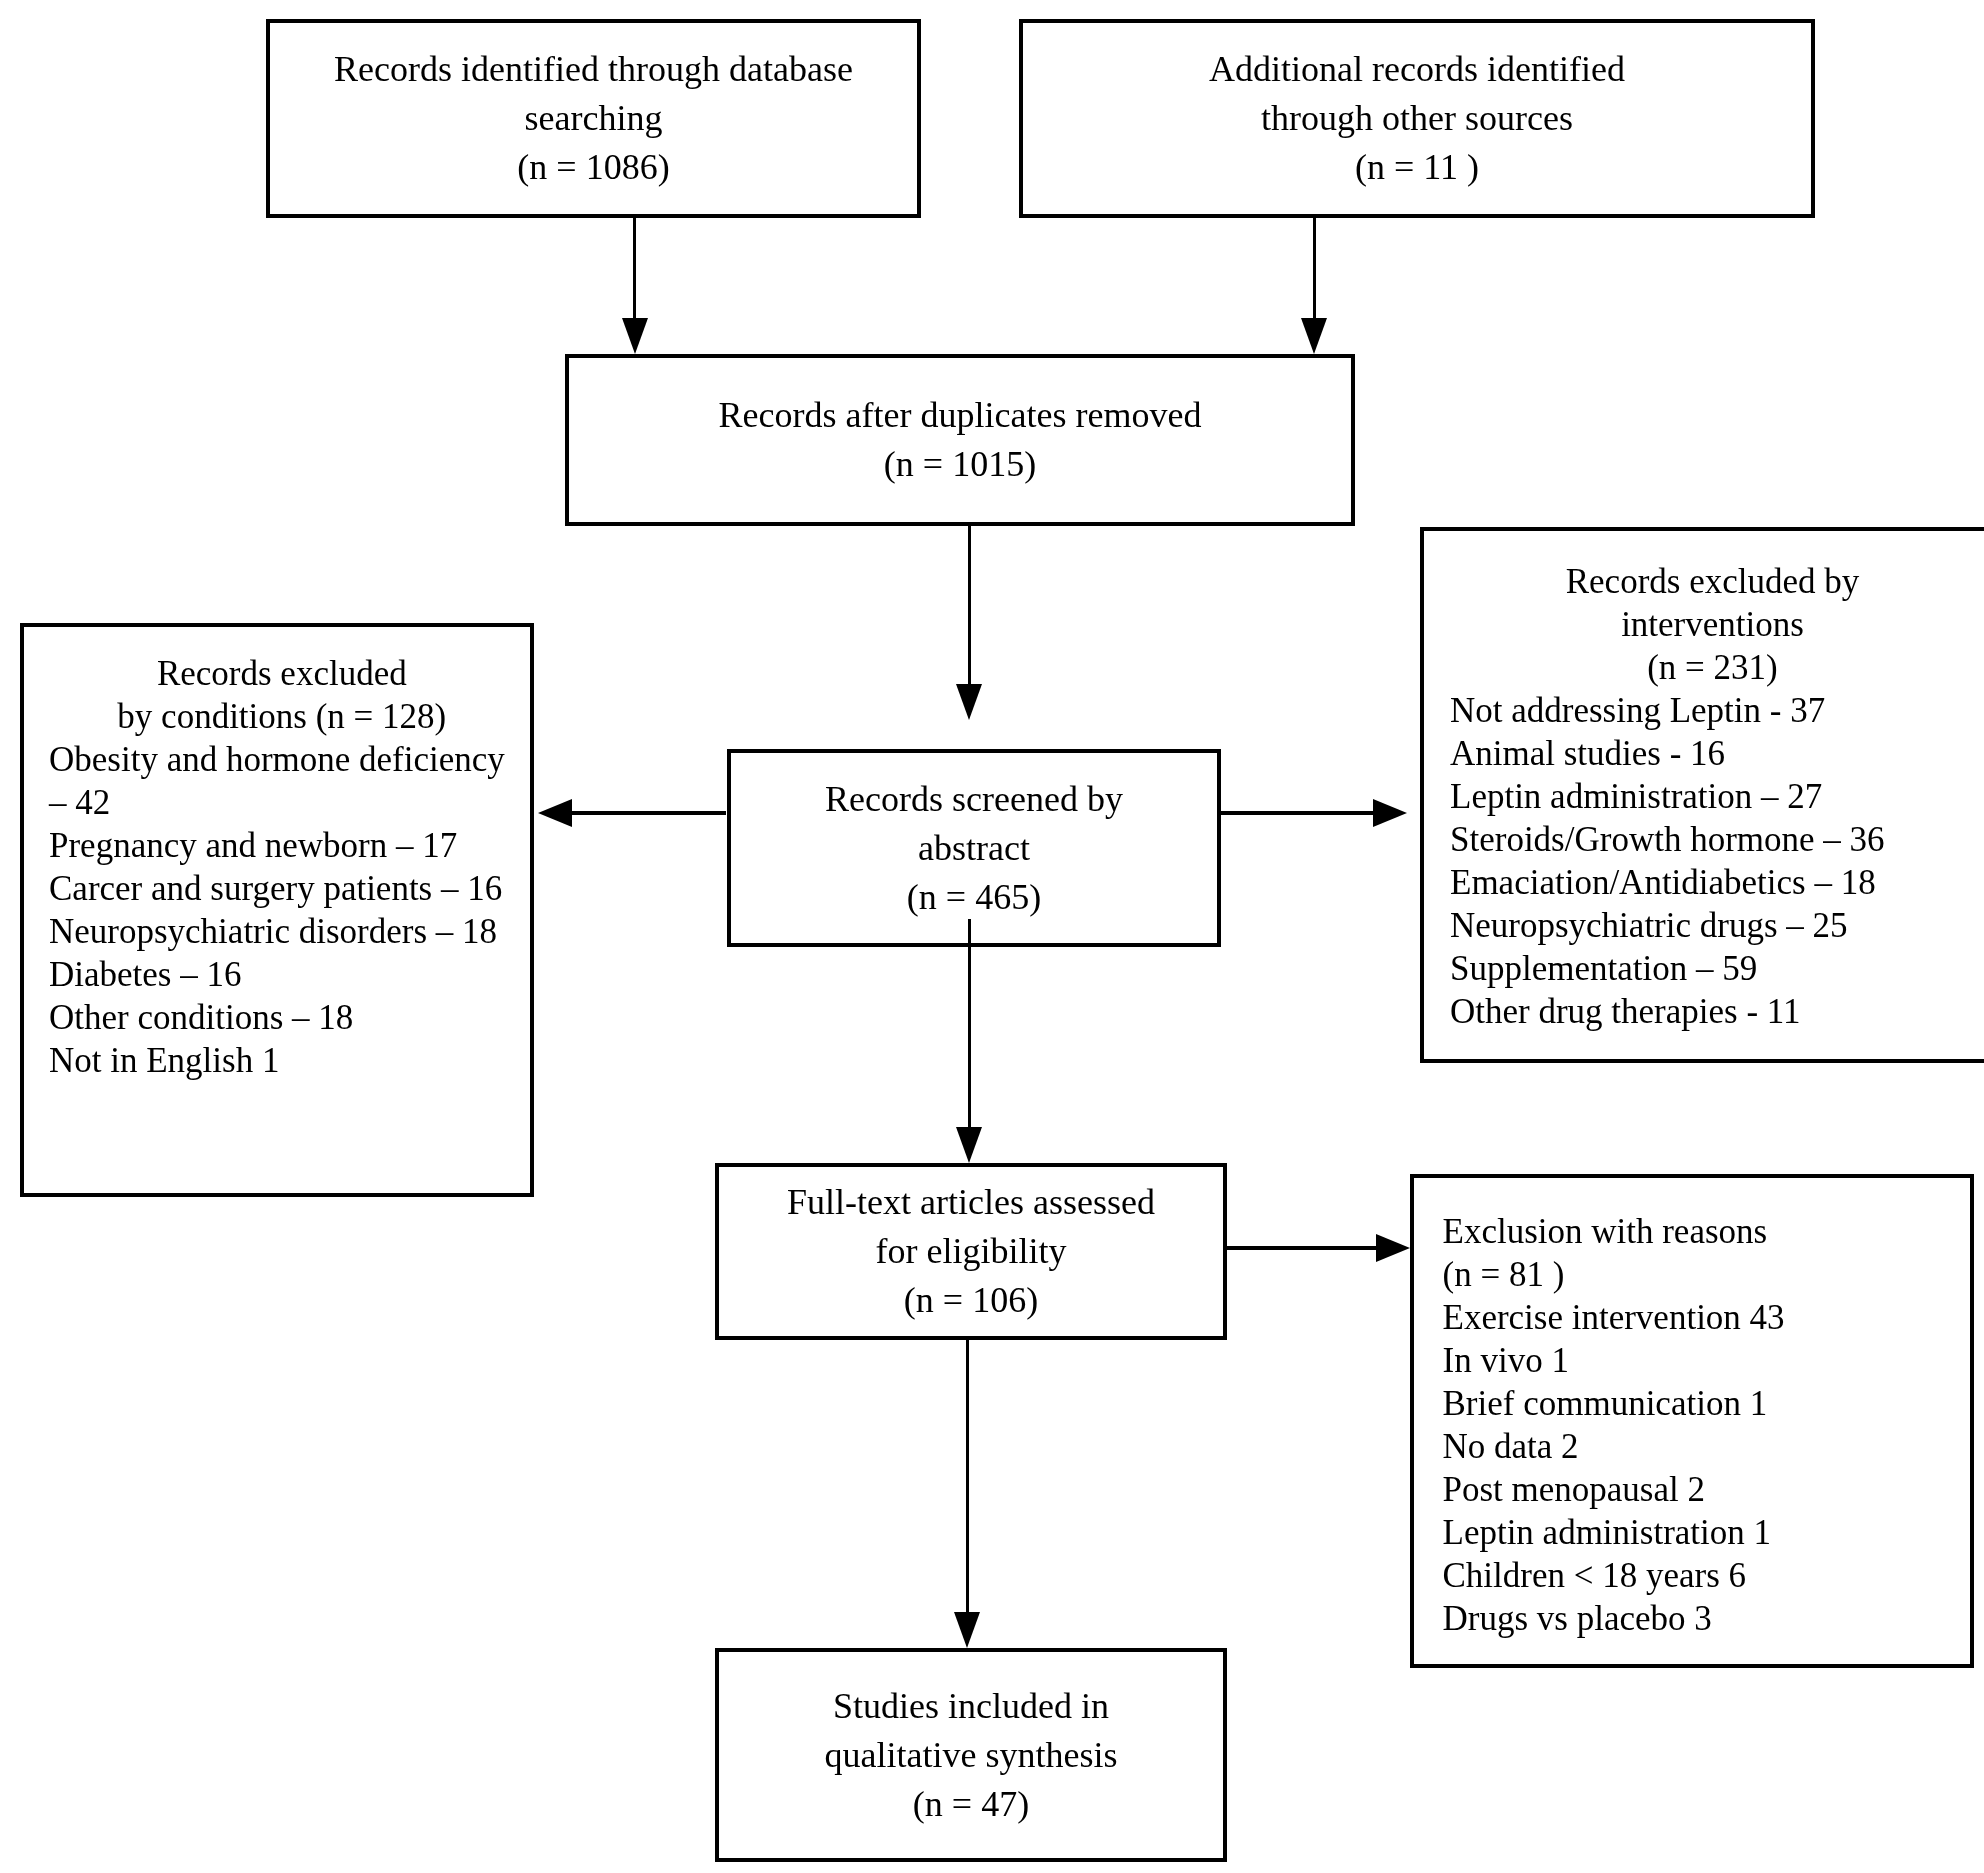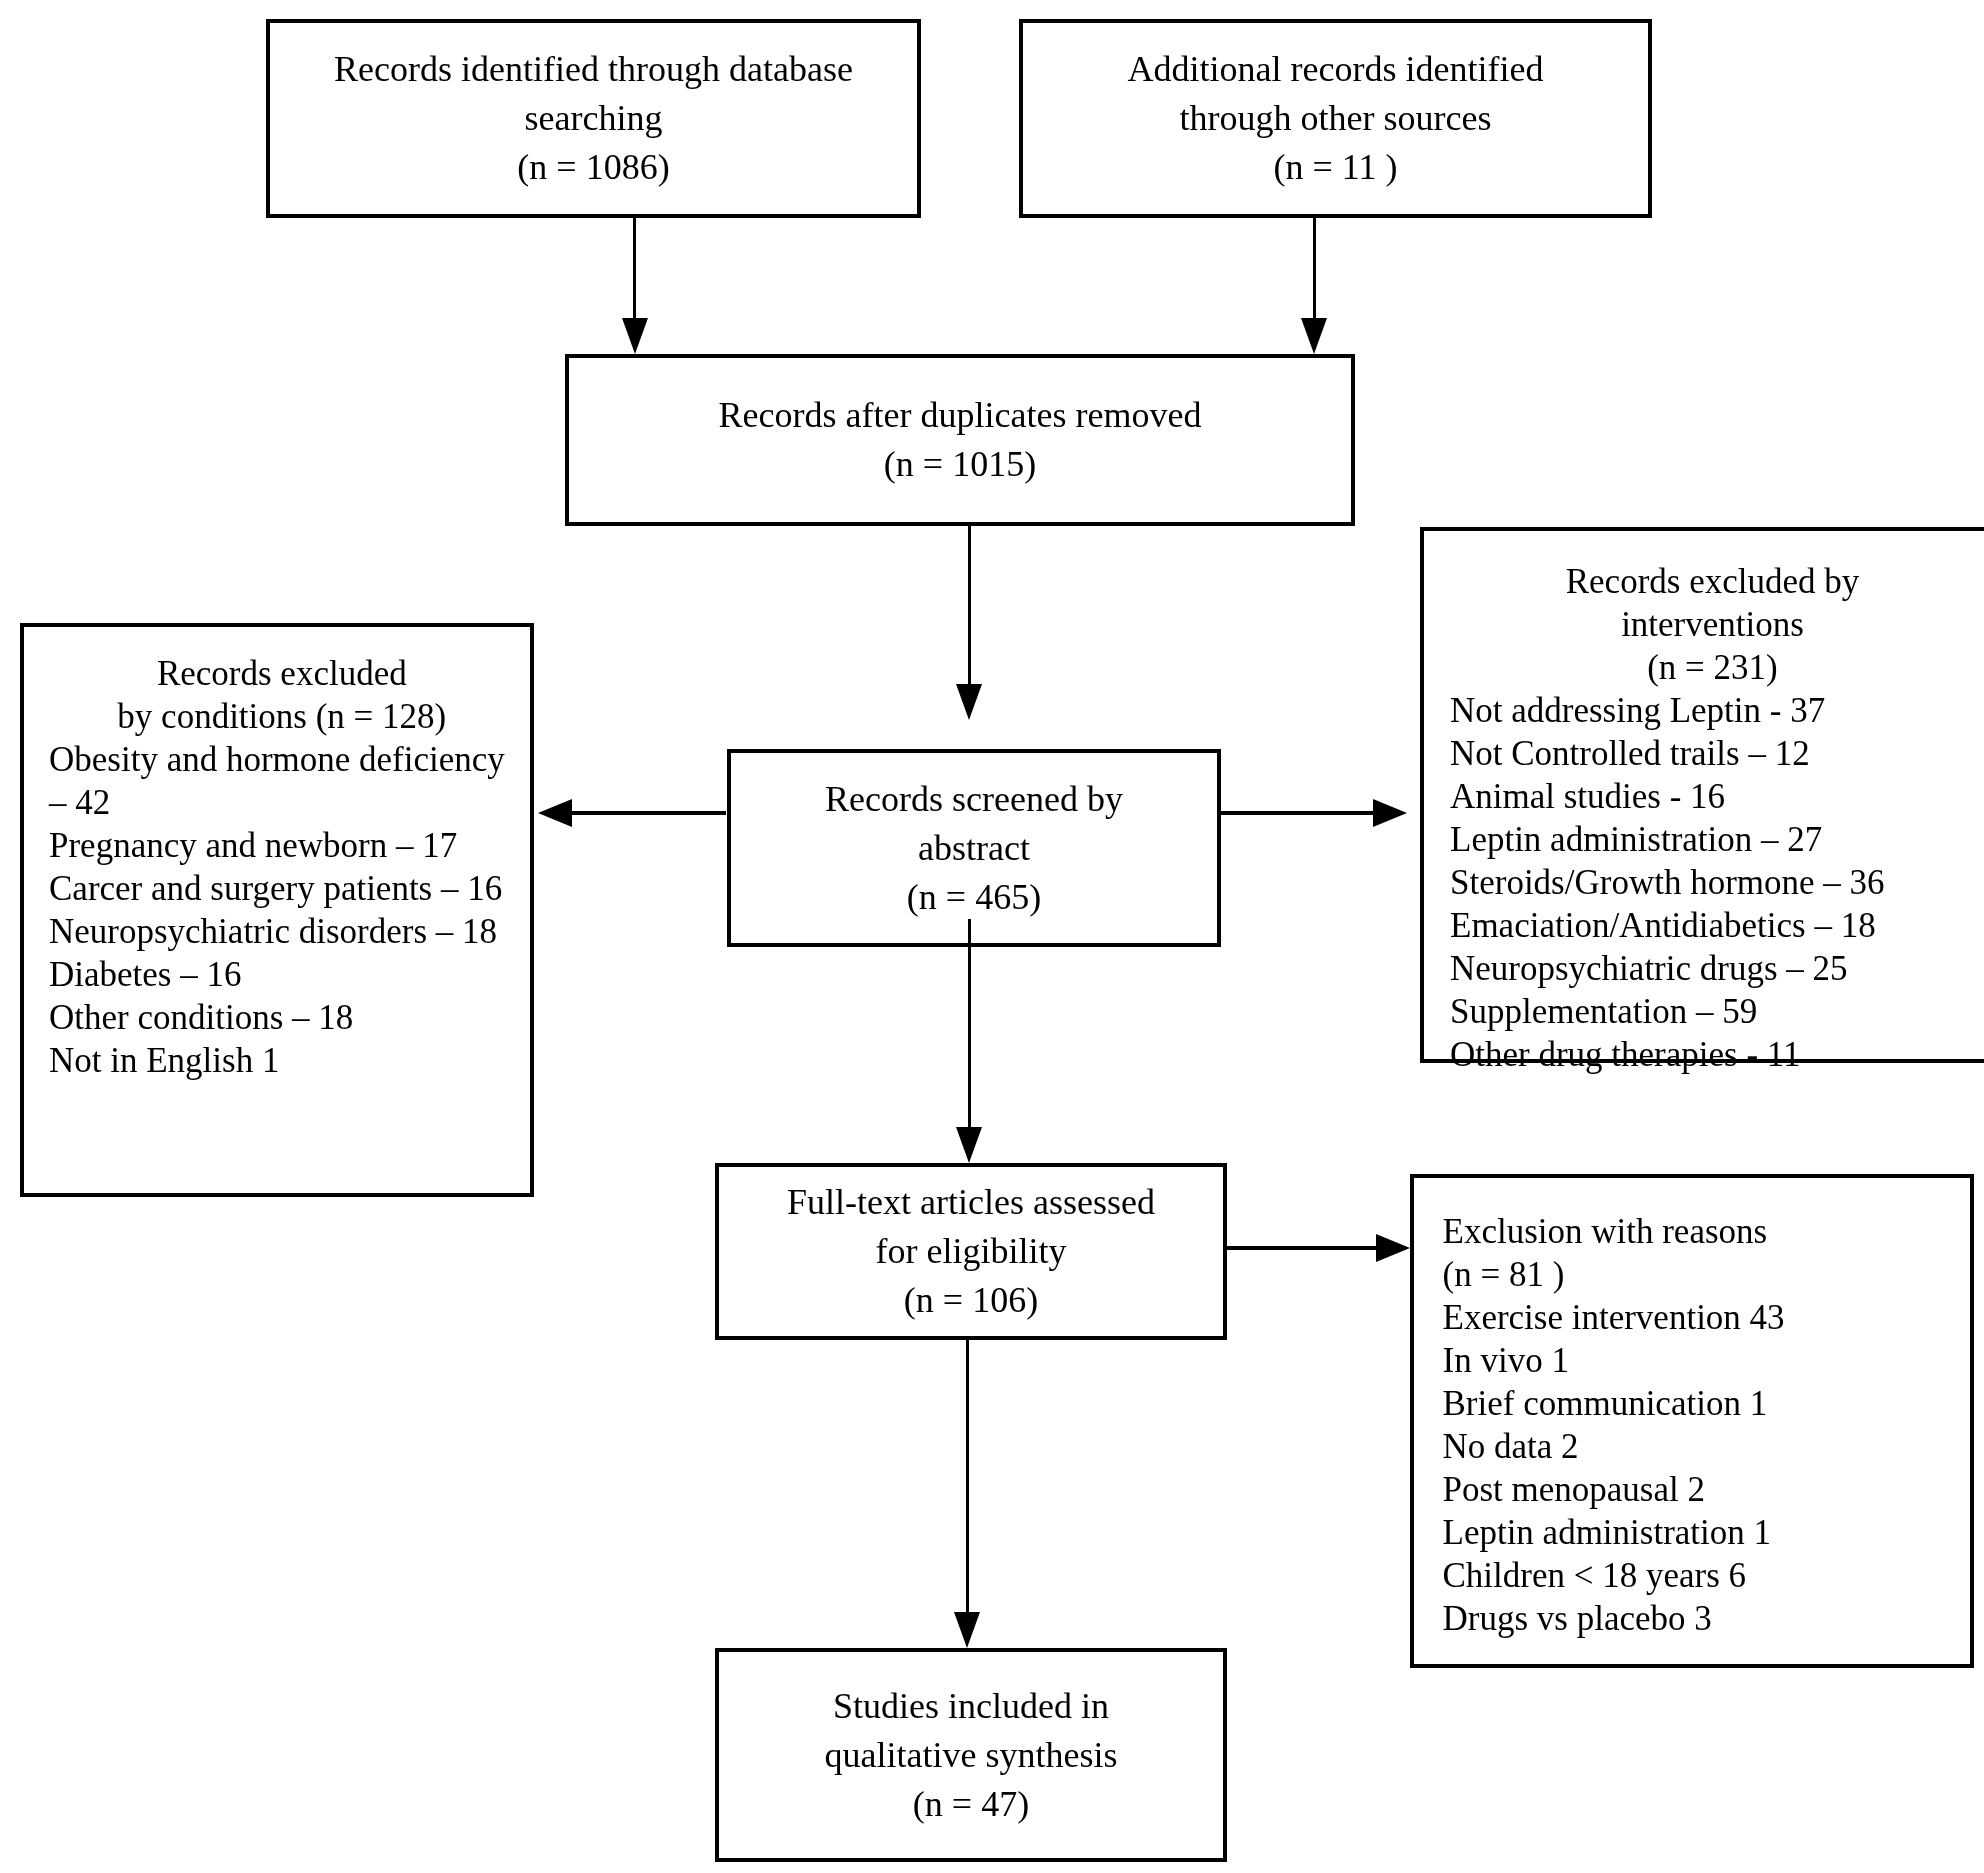--- a/index.html
+++ b/index.html
@@ -41,21 +41,21 @@
     line-height: 43px;
   }
   .listbox .hdr {
     text-align: center;
   }
   .listbox .item {
     text-align: left;
   }
   
   #box-identified    { left: 266px;  top: 18.6px;   width: 655px; height: 199px; }
-  #box-additional    { left: 1019px; top: 18.6px;   width: 633px; height: 199px; }
+  #box-additional    { left: 1019px; top: 18.6px;   width: 796px; height: 199px; }
   #box-duplicates    { left: 565px; top: 354px;  width: 790px; height: 172px; }
   #box-screened      { left: 727px; top: 721px; width: 494px;  height: 198px; margin-top: 28px; }
   #box-conditions    { left: 20px;   top: 623px; width: 514px;  height: 574px; padding: 25px 15.4px 0 25px; }
   #box-interventions { left: 1408px; top: 527px;  width: 569px; height: 536px; padding: 28.5px 10px 0 26px; margin-left: 12px; }
   #box-fulltext      { left: 715px; top: 1163px; width: 512px;  height: 177px; }
   #box-reasons       { left: 1410px; top: 1174px; width: 564px; height: 494px; padding: 32px 10px 0 28.5px; }
   #box-included      { left: 715px; top: 1648px; width: 512px;  height: 214px; }
   
   .vline { position: absolute; width: 3.3px; background: #000000; }
   .hline { position: absolute; height: 4.4px; background: #000000; }
@@ -116,21 +116,20 @@
     <div class="line item">Diabetes – 16</div>
     <div class="line item">Other conditions – 18</div>
     <div class="line item">Not in English 1</div>
   </div>
 
   <div class="box listbox" id="box-interventions">
     <div class="line hdr">Records excluded by</div>
     <div class="line hdr">interventions</div>
     <div class="line hdr">(n = 231)</div>
     <div class="line item">Not addressing Leptin - 37</div>
-    <div class="line item">Not Controlled trails – 12</div>
     <div class="line item">Animal studies - 16</div>
     <div class="line item">Leptin administration – 27</div>
     <div class="line item">Steroids/Growth hormone – 36</div>
     <div class="line item">Emaciation/Antidiabetics – 18</div>
     <div class="line item">Neuropsychiatric drugs – 25</div>
     <div class="line item">Supplementation – 59</div>
     <div class="line item">Other drug therapies - 11</div>
   </div>
 
   <div class="box centerbox" id="box-fulltext">

